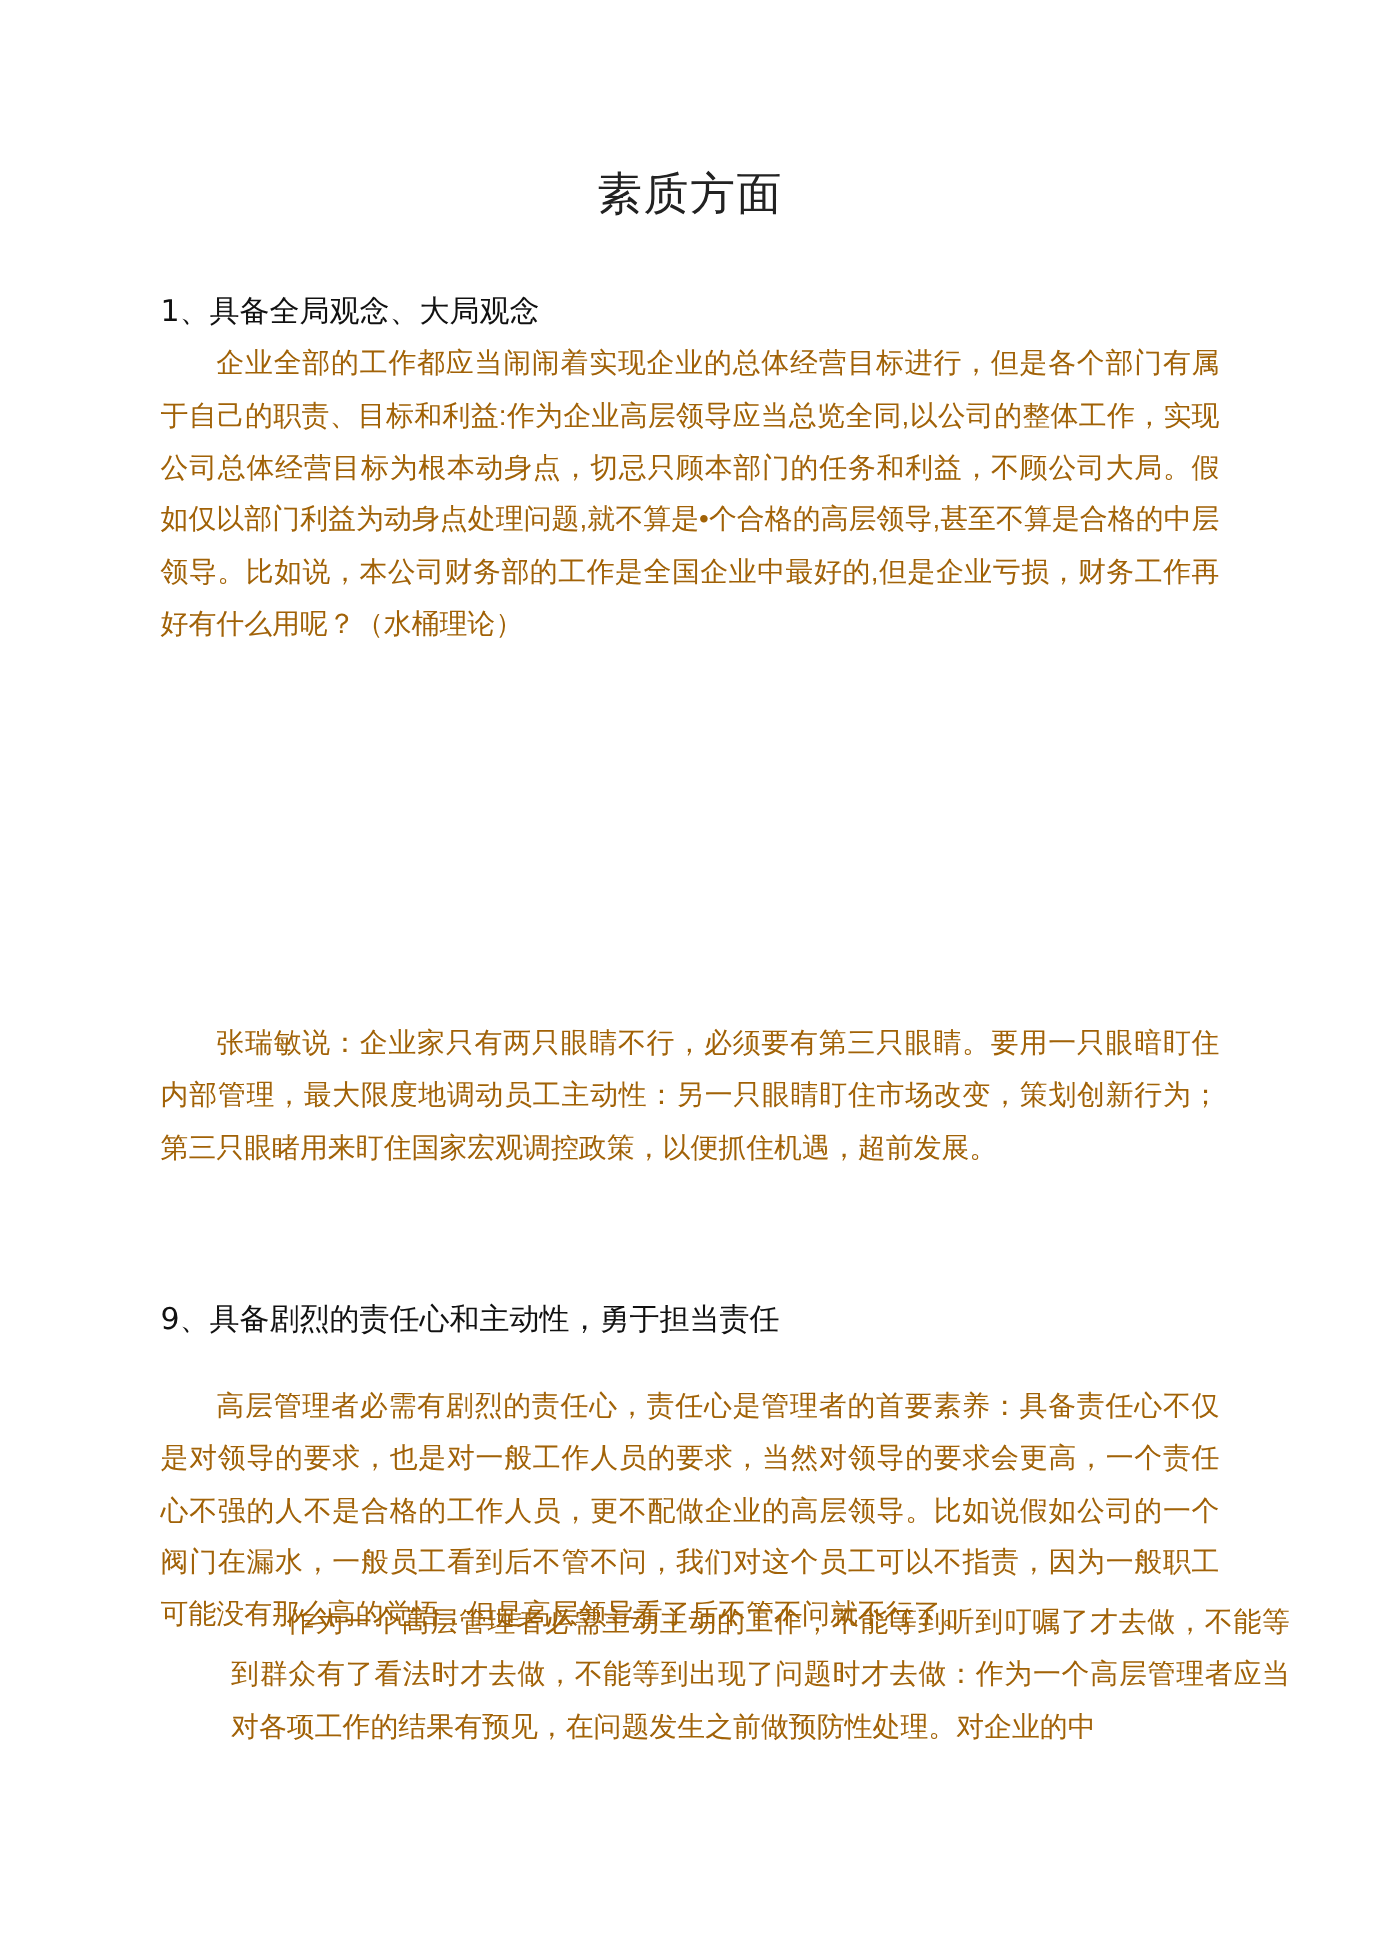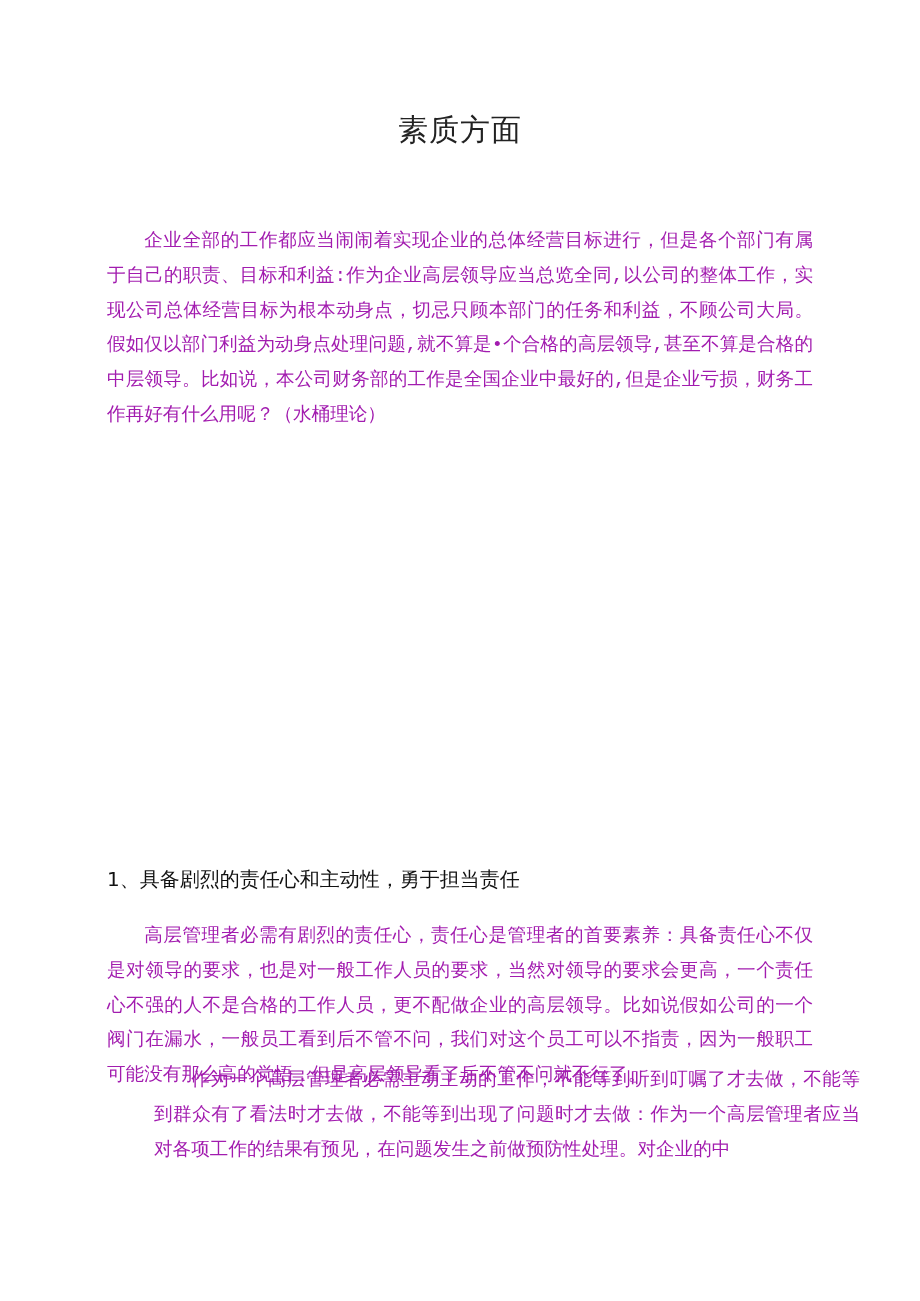--- a/index.html
+++ b/index.html
@@ -10,31 +10,33 @@
       font-family: "DejaVu Serif", "Liberation Serif", serif;
       font-size: 30px; color: #222222; letter-spacing: 1px; line-height: 44px;
     }
     .heading {
       position: absolute; left: 107px; width: 720px;
       font-family: "DejaVu Sans", "Liberation Sans", sans-serif;
       font-size: 20px; color: #111111; line-height: 30px; white-space: nowrap;
     }
     .para {
       position: absolute; left: 107px; width: 706px;
-      font-family: Liberation Mono, monospace;
-      font-size: 18.6px; line-height: 34.8px; color: #a21caf;
+      font-family: Liberation Sans, sans-serif;
+      font-size: 18.6px; line-height: 34.8px; color: #a16207;
       text-align: justify; text-indent: 2em; margin: 0;
     }
   </style>
 </head>
 <body>
 
 <div class="page">
   <div class="title">素质方面</div>
 
+  <div class="heading" style="top:192px;">1、具备全局观念、大局观念</div>
 
   <p class="para" style="top:225px;">企业全部的工作都应当闹闹着实现企业的总体经营目标进行，但是各个部门有属于自己的职责、目标和利益:作为企业高层领导应当总览全同,以公司的整体工作，实现公司总体经营目标为根本动身点，切忌只顾本部门的任务和利益，不顾公司大局。假如仅以部门利益为动身点处理问题,就不算是•个合格的高层领导,甚至不算是合格的中层领导。比如说，本公司财务部的工作是全国企业中最好的,但是企业亏损，财务工作再好有什么用呢？（水桶理论）</p>
+  <p class="para" style="top:678px;">张瑞敏说：企业家只有两只眼睛不行，必须要有第三只眼睛。要用一只眼暗盯住内部管理，最大限度地调动员工主动性：另一只眼睛盯住市场改变，策划创新行为；第三只眼睹用来盯住国家宏观调控政策，以便抓住机遇，超前发展。</p>
 
-  <div class="heading" style="top:864px;">1、具备剧烈的责任心和主动性，勇于担当责任</div>
+  <div class="heading" style="top:864px;">9、具备剧烈的责任心和主动性，勇于担当责任</div>
 
   <p class="para" style="top:920px;">高层管理者必需有剧烈的责任心，责任心是管理者的首要素养：具备责任心不仅是对领导的要求，也是对一般工作人员的要求，当然对领导的要求会更高，一个责任心不强的人不是合格的工作人员，更不配做企业的高层领导。比如说假如公司的一个阀门在漏水，一般员工看到后不管不问，我们对这个员工可以不指责，因为一般职工可能没有那么高的觉悟，但是高层领导看了后不管不问就不行了。</p>
   <p class="para" style="top:1064px;margin-left:47px;">作为一个高层管理者必需主动主动的工作，不能等到听到叮嘱了才去做，不能等到群众有了看法时才去做，不能等到出现了问题时才去做：作为一个高层管理者应当对各项工作的结果有预见，在问题发生之前做预防性处理。对企业的中</p>
 </div>
 
 </body></html>

